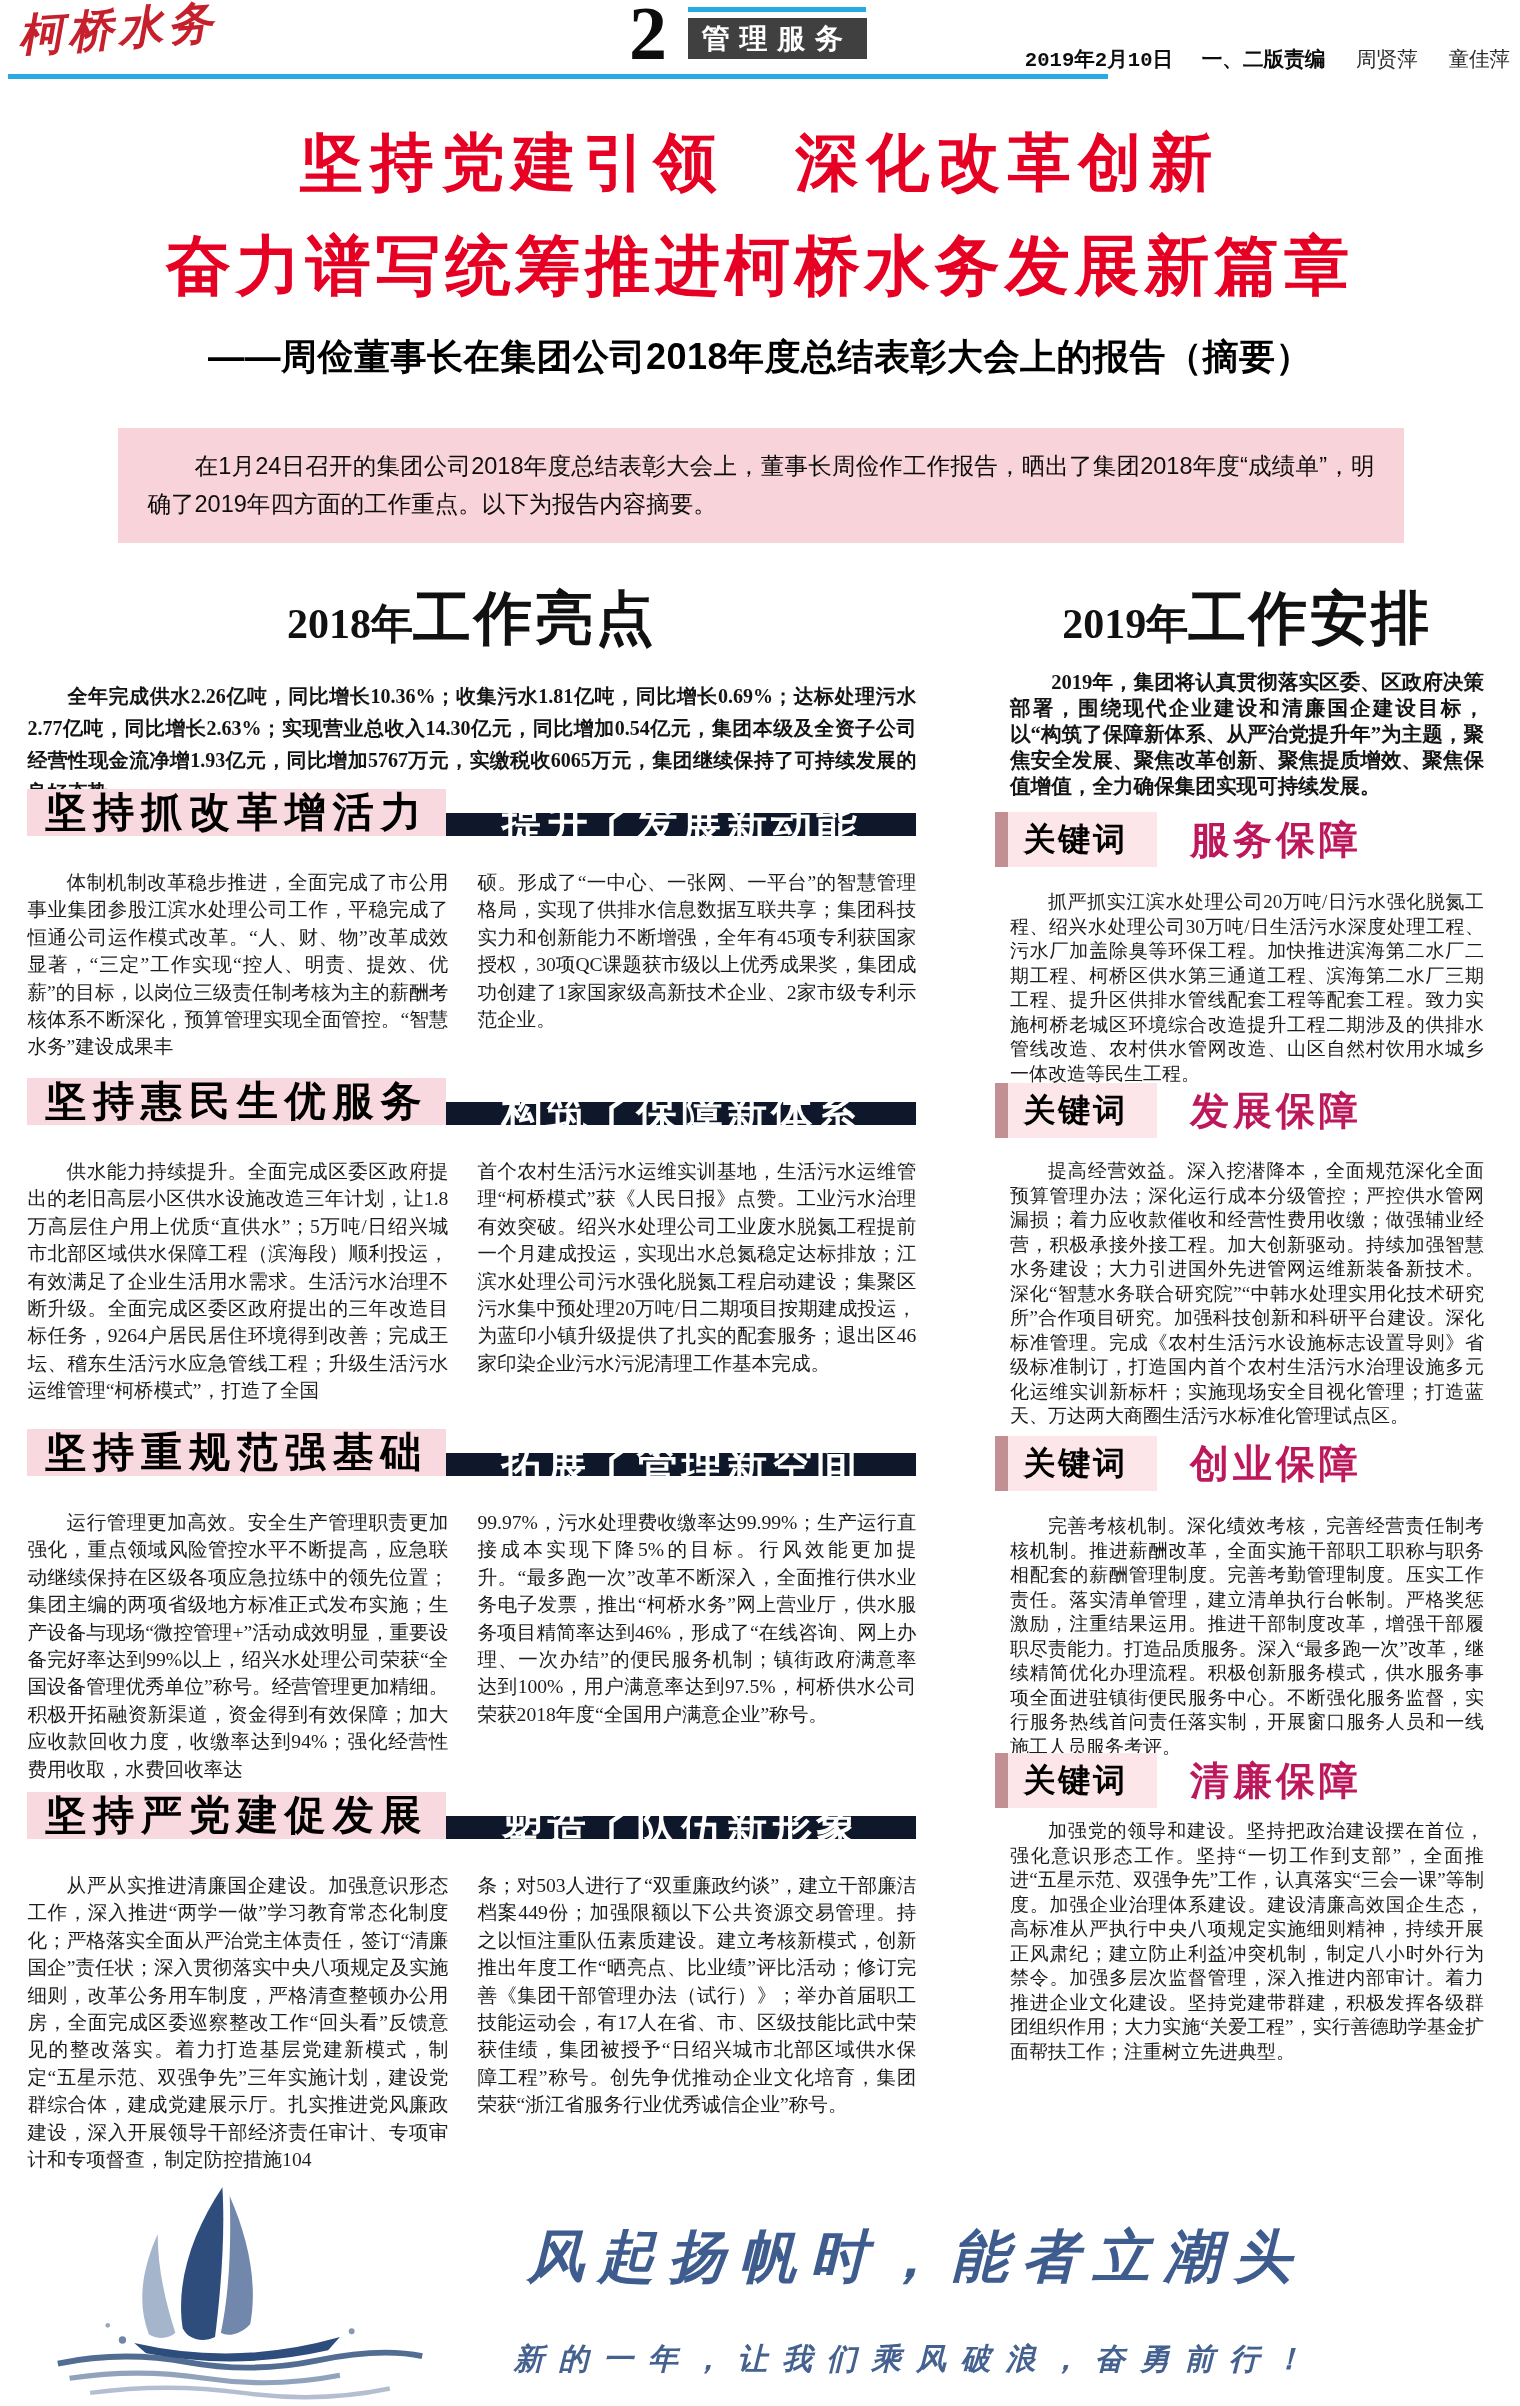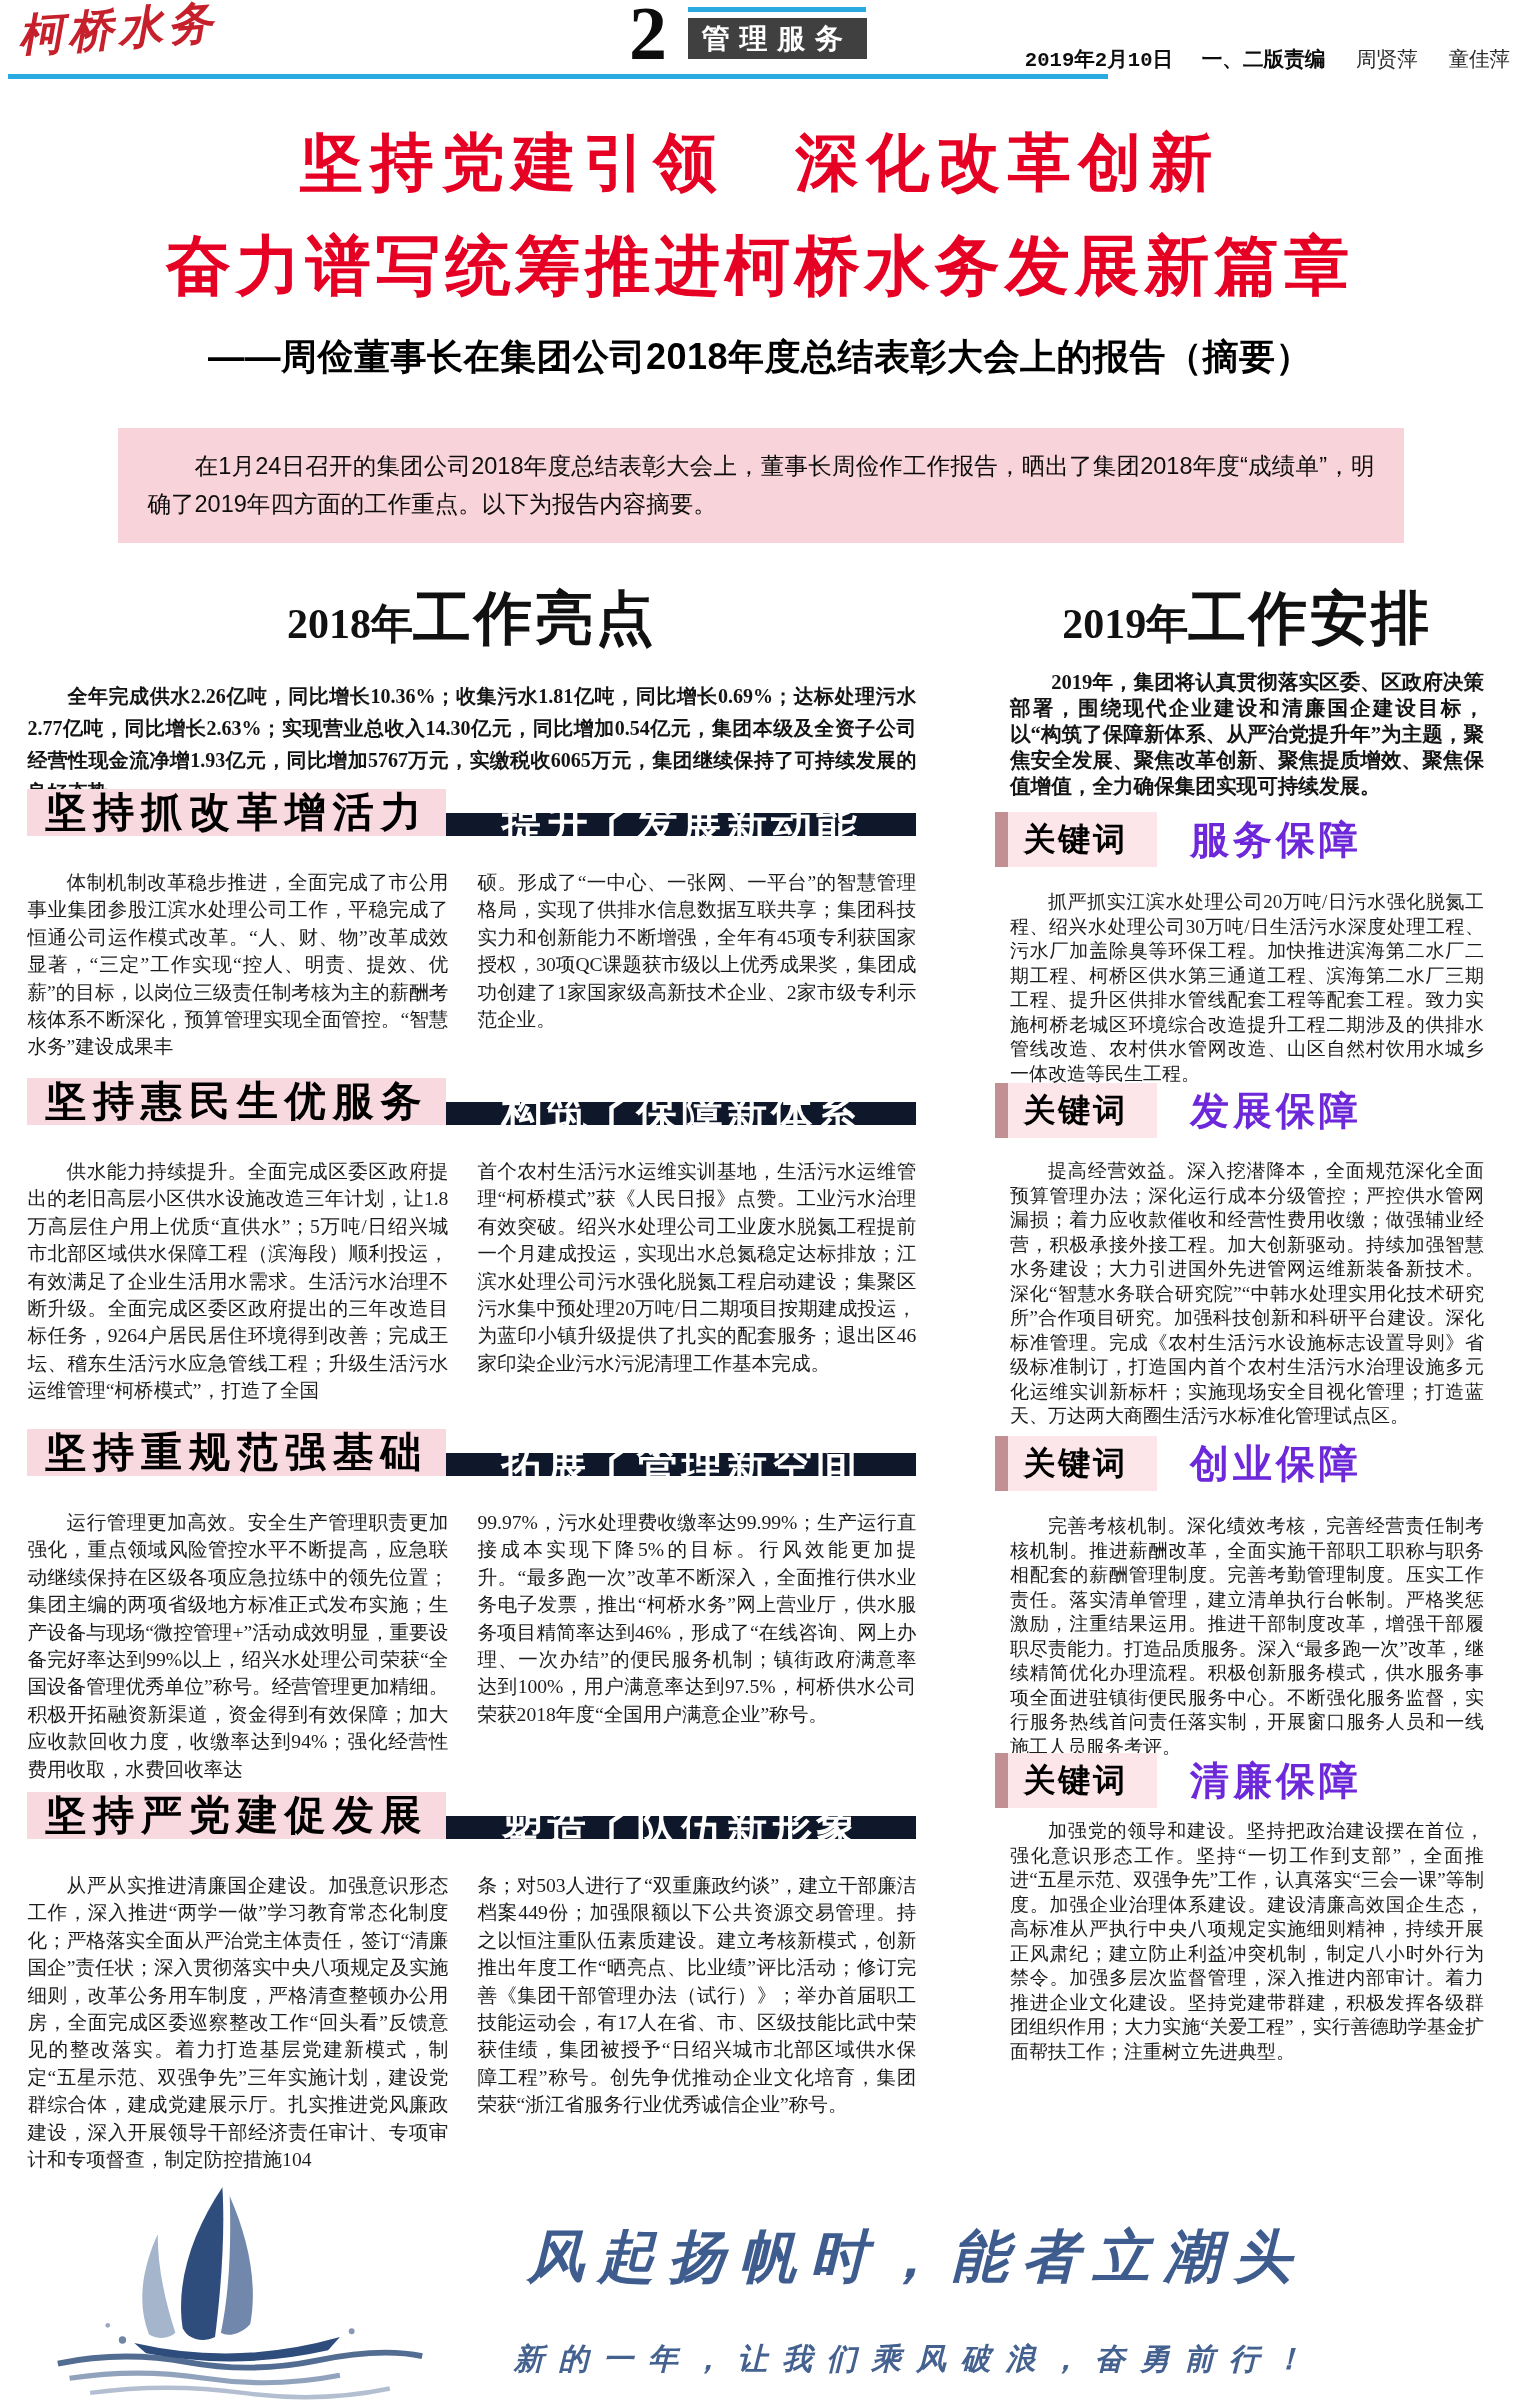--- a/index.html
+++ b/index.html
@@ -92,21 +92,21 @@
   
   .kw { position:absolute; left:995px; display:flex; align-items:stretch; height:55px; }
   .kw.k1 { top:812px; } .kw.k2 { top:1083px; } .kw.k3 { top:1436px; } .kw.k4 { top:1753px; }
   .kw .bar { width:12.7px; background:#c28f93; }
   .kw .kbox {
     background:#fce6ea; display:flex; align-items:center; padding:0 29px 0 15.7px;
     font-family:"Liberation Sans", sans-serif; font-weight:bold; font-size:32px; letter-spacing:2.9px; color:#000;
   }
   .kw .kword {
     display:flex; align-items:center; margin-left:33px;
-    font-family:"Liberation Sans", sans-serif; font-weight:900; font-size:39px; letter-spacing:3.9px; color:#6d28d9;
+    font-family:"Liberation Sans", sans-serif; font-weight:900; font-size:39px; letter-spacing:3.9px; color:#be185d;
   }
   .kw-body {
     position:absolute; left:1010px; width:474px;
     font-size:19px; line-height:24.5px; text-align:justify; text-indent:2em; color:#1c1c1c;
   }
   .kw-body.b1 { top:890px; } .kw-body.b2 { top:1159px; } .kw-body.b3 { top:1514px; } .kw-body.b4 { top:1819px; }
 
   
   .footer { position:absolute; left:0; top:2184px; width:1520px; height:222px; }
   .boat { position:absolute; left:49px; top:0; }

